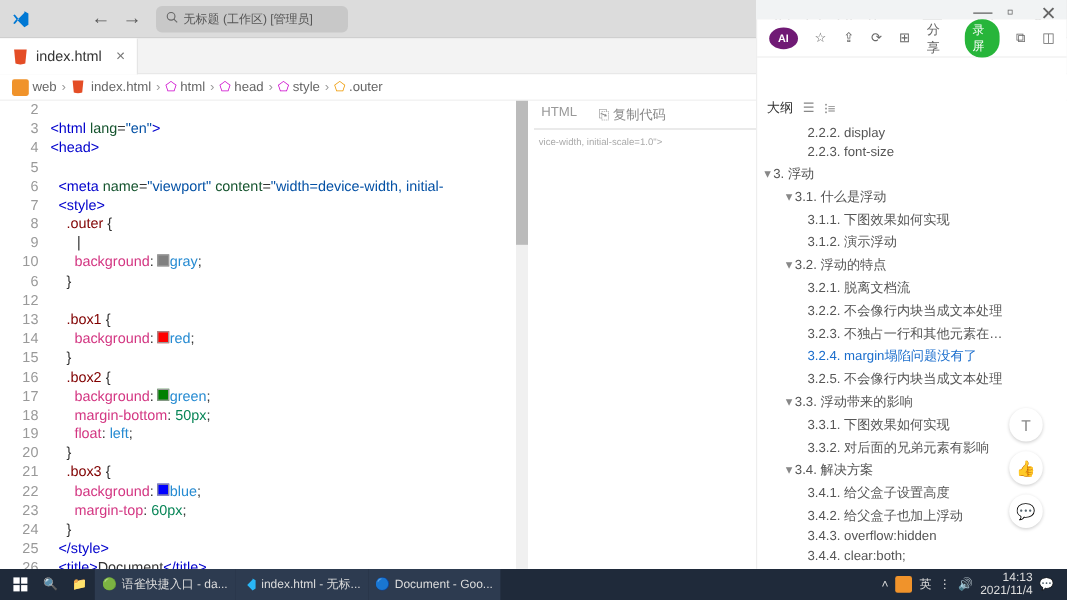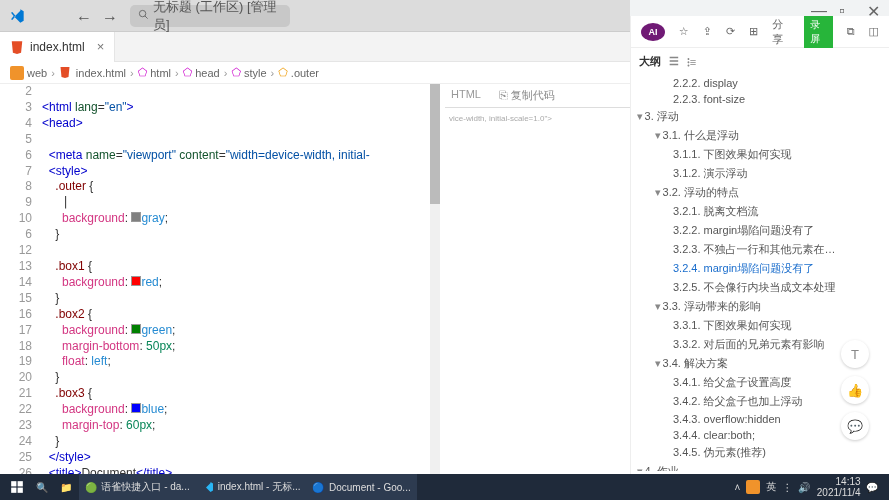--- a/index.html
+++ b/index.html
@@ -1,21 +1,21 @@
 <!DOCTYPE html>
 <html><head>
 <meta charset="utf-8">
 <style>
 *{margin:0;padding:0;box-sizing:border-box;font-family:"Segoe UI","Microsoft YaHei",sans-serif;}
 body{width:889px;height:500px;overflow:hidden;background:#fff;position:relative;}
 .titlebar{height:32px;background:#dcdcdc;display:flex;align-items:center;padding:0 6px;gap:4px;border-bottom:1px solid #ccc;}
 .tb-icon{width:22px;height:22px;display:flex;align-items:center;justify-content:center;}
 .nav-arrows{display:flex;gap:2px;margin-left:40px;}
 .nav-arrow{width:24px;height:24px;display:flex;align-items:center;justify-content:center;color:#555;border-radius:4px;}
-.search-box{display:flex;align-items:center;background:#c8c8c8;border-radius:5px;height:22px;padding:0 8px;width:160px;margin-left:4px;color:#555;font-size:13px;gap:4px;}
+.search-box{display:flex;align-items:center;background:#c8c8c8;border-radius:5px;height:22px;padding:0 8px;width:160px;margin-left:4px;color:#555;font-size:10px;gap:4px;}
 .tb-spacer{flex:1;}
 .layout-icons{display:flex;gap:12px;margin-right:10px;}
 .win-ctrl{display:flex;gap:8px;margin-left:8px;}
 .win-btn{width:36px;height:28px;display:flex;align-items:center;justify-content:center;color:#555;}
 .tabrow{height:30px;background:#f3f3f3;display:flex;align-items:center;border-bottom:1px solid #e5e5e5;}
 .tab{display:flex;align-items:center;gap:6px;padding:0 10px;height:30px;background:#fff;border-right:1px solid #e5e5e5;font-size:12px;color:#333;}
 .file-ico{width:14px;height:14px;display:inline-block;}
 .html-ico svg{color:#e44d26;}
 .close-x{color:#777;font-size:13px;margin-left:6px;}
 .tab-right{margin-left:auto;display:flex;gap:10px;padding-right:10px;color:#888;}
@@ -36,22 +36,22 @@
 .scrollbar{width:10px;background:#f0f0f0;position:absolute;left:430px;top:0;bottom:0;}
 .scroll-thumb{background:#bbb;width:10px;height:120px;position:absolute;top:0;}
 .preview{position:absolute;left:445px;top:84px;width:185px;font-size:10px;color:#555;}
 .preview-hdr{display:flex;gap:18px;border-bottom:1px solid #ddd;padding:4px 6px;font-size:11px;}
 .preview-hdr span:first-child{color:#999;}
 .preview-hdr span:last-child{color:#888;}
 .preview-code{font-family:Consolas,monospace;font-size:8px;color:#aaa;padding:4px;line-height:13px;}
 .outline{position:absolute;left:630px;top:16px;right:0;bottom:26px;background:#fff;border-left:1px solid #eee;font-size:11px;}
 .out-topbar{height:32px;display:flex;align-items:center;justify-content:flex-end;gap:14px;padding:0 10px;border-bottom:1px solid #eee;color:#666;}
 .share-btn{font-size:11px;}
-.rec-btn{background:#27b53a;color:#fff;font-size:10px;padding:2px 6px;border-radius:0;}
-.out-header{display:flex;align-items:center;gap:8px;padding:6px 8px;font-weight:bold;color:#333;}
+.rec-btn{background:#27b53a;color:#fff;font-size:10px;padding:2px 6px;border-radius:14px;}
+.out-header{display:flex;align-items:center;gap:8px;padding:6px 8px;font-weight:normal;color:#333;margin-top:28px;}
 .out-body{overflow:auto;height:calc(100% - 62px);padding:0 6px;}
 .out-item{padding:2px 0 2px 0;color:#555;cursor:pointer;white-space:nowrap;overflow:hidden;text-overflow:ellipsis;}
 .out-item.lvl2{padding-left:18px;}
 .out-item.lvl3{padding-left:36px;}
 .out-item.active{color:#1a6dcc;}
 .out-item .caret{color:#888;margin-right:2px;}
 .float-btns{position:absolute;right:20px;top:340px;display:flex;flex-direction:column;gap:8px;}
 .fb{width:28px;height:28px;border-radius:50%;background:#fff;box-shadow:0 1px 3px rgba(0,0,0,.2);display:flex;align-items:center;justify-content:center;color:#888;font-size:13px;}
 .browser-chrome{position:absolute;left:630px;top:0;right:0;height:16px;background:#f1f3f4;display:flex;align-items:center;justify-content:flex-end;gap:16px;padding-right:10px;}
 .bc-btn{width:12px;height:12px;color:#666;}
@@ -261,21 +261,21 @@
   </div>
   <div class="out-body" id="outline-body">
       <div class="out-item lvl3">2.2.2. display</div>
       <div class="out-item lvl3">2.2.3. font-size</div>
       <div class="out-item lvl1"><span class="caret">▾</span>3. 浮动</div>
       <div class="out-item lvl2"><span class="caret">▾</span>3.1. 什么是浮动</div>
       <div class="out-item lvl3">3.1.1. 下图效果如何实现</div>
       <div class="out-item lvl3">3.1.2. 演示浮动</div>
       <div class="out-item lvl2"><span class="caret">▾</span>3.2. 浮动的特点</div>
       <div class="out-item lvl3">3.2.1. 脱离文档流</div>
-      <div class="out-item lvl3">3.2.2. margin塌陷问题没有了</div>
+      <div class="out-item lvl3">3.2.2. 不会像行内块当成文本处理</div>
       <div class="out-item lvl3">3.2.3. 不独占一行和其他元素在…</div>
       <div class="out-item lvl3 active">3.2.4. margin塌陷问题没有了</div>
       <div class="out-item lvl3">3.2.5. 不会像行内块当成文本处理</div>
       <div class="out-item lvl2"><span class="caret">▾</span>3.3. 浮动带来的影响</div>
       <div class="out-item lvl3">3.3.1. 下图效果如何实现</div>
       <div class="out-item lvl3">3.3.2. 对后面的兄弟元素有影响</div>
       <div class="out-item lvl2"><span class="caret">▾</span>3.4. 解决方案</div>
       <div class="out-item lvl3">3.4.1. 给父盒子设置高度</div>
       <div class="out-item lvl3">3.4.2. 给父盒子也加上浮动</div>
       <div class="out-item lvl3">3.4.3. overflow:hidden</div>

